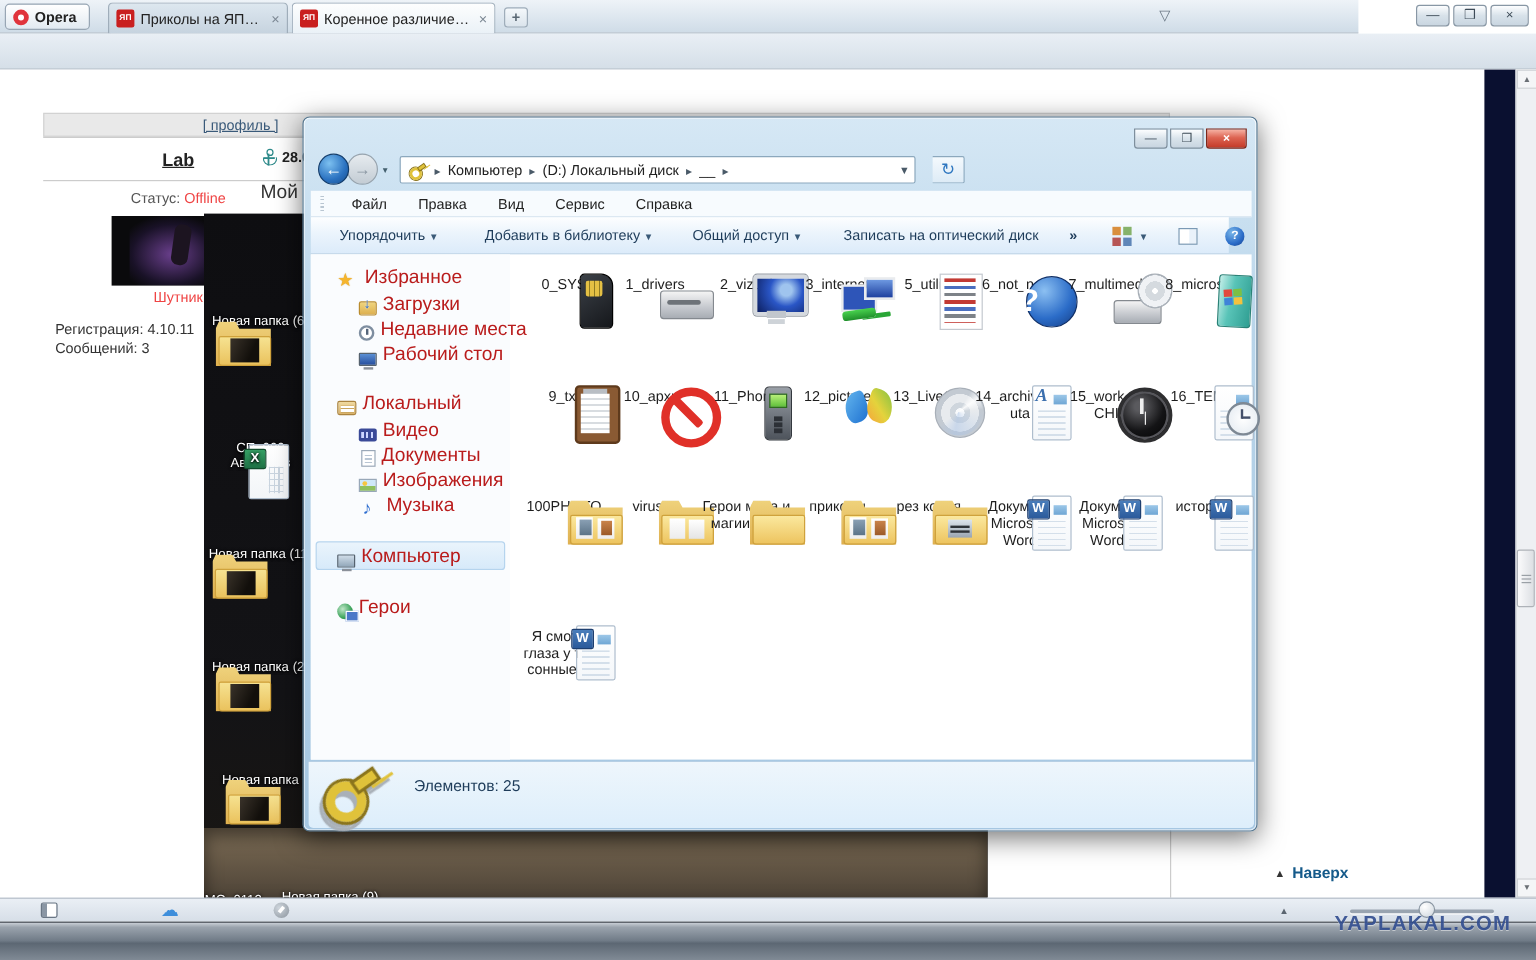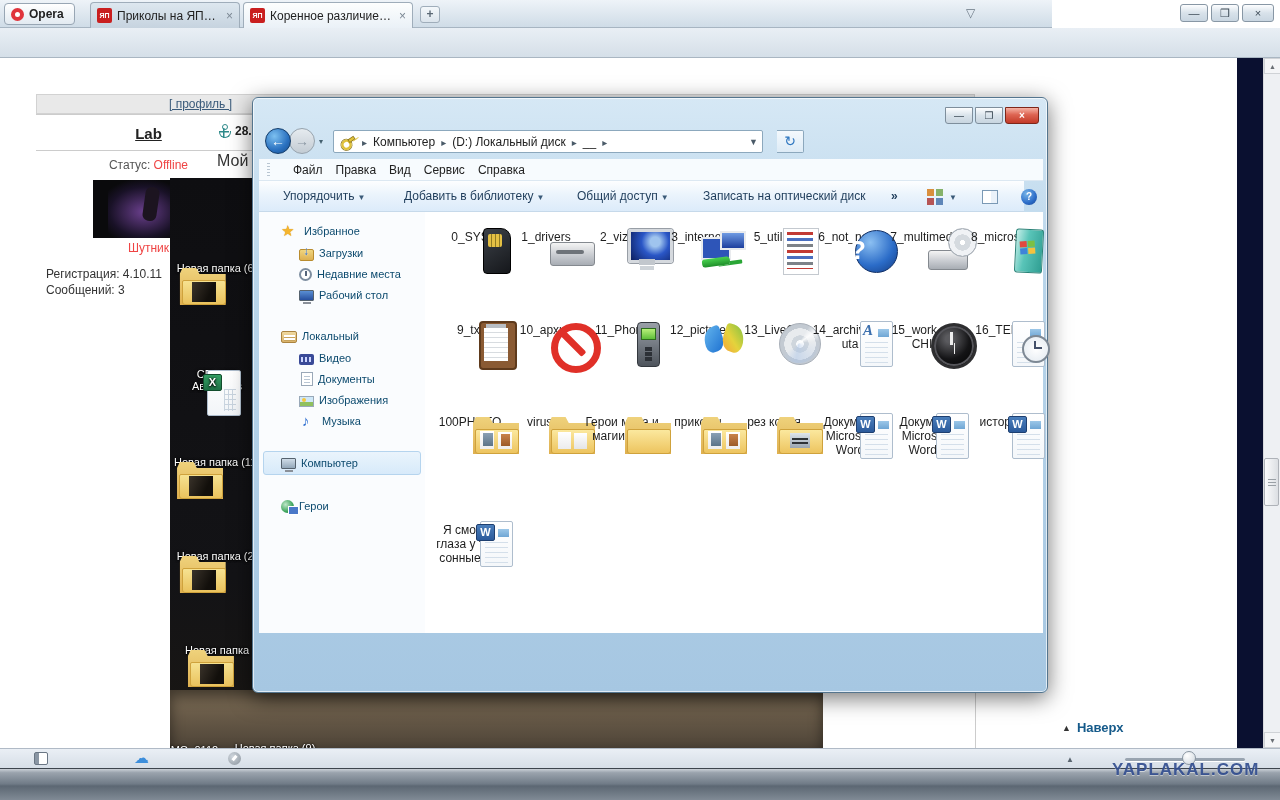--- a/index.html
+++ b/index.html
@@ -1,21 +1,21 @@
 <!DOCTYPE html>
 <html><head>
 <meta charset="utf-8">
 <style>
 *{margin:0;padding:0;box-sizing:border-box}
 html,body{width:1280px;height:800px;overflow:hidden}
 body{font-family:"Liberation Sans",sans-serif;background:#fff;position:relative;font-size:12px}
 .a{position:absolute}
 
 
-.tabbar{left:0;top:0;width:1052px;height:28px;background:linear-gradient(#eef3f8,#cfdce7);border-bottom:1px solid #a7b5c2}
+.tabbar{left:0;top:0;width:1132px;height:28px;background:linear-gradient(#eef3f8,#cfdce7);border-bottom:1px solid #a7b5c2}
 .opera-btn{left:4px;top:3px;height:22px;padding:0 10px 0 6px;background:linear-gradient(#fff,#e2eaf1);border:1px solid #98a6b4;border-radius:4px;display:flex;align-items:center;gap:5px;font-weight:bold;color:#222}
 .o-logo{width:13px;height:13px;border:4px solid #e0343c;border-radius:50%;background:#fff}
 .tab{top:2px;height:26px;border:1px solid #9fadba;border-bottom:none;border-radius:4px 4px 0 0;background:linear-gradient(#dde7ef,#c6d3df);display:flex;align-items:center;padding:0 6px;gap:5px}
 .tab.active{background:linear-gradient(#fdfefe,#eaf1f7)}
 .tab .title{font-size:12px;color:#222;white-space:nowrap;overflow:hidden;text-overflow:ellipsis;flex:1}
 .favicon{width:15px;height:15px;background:#c91f1f;border-radius:2px;color:#fff;font-size:7px;font-weight:bold;display:flex;align-items:center;justify-content:center;flex:none}
 .tab-close{color:#7c8894;font-size:12px;flex:none}
 .newtab{left:420px;top:6px;width:20px;height:17px;border:1px solid #9fadba;border-radius:3px;background:linear-gradient(#f4f8fb,#dbe4ec);color:#5a6874;text-align:center;line-height:15px;font-weight:bold}
 .chevron{left:966px;top:6px;color:#6b7885;font-size:12px}
 .wbtn{top:4px;height:18px;border:1px solid #8897a5;border-radius:3px;background:linear-gradient(#fdfeff,#d8e2ea 50%,#c9d6e1);color:#3d4b57;font-size:11px;text-align:center;line-height:16px}
@@ -82,31 +82,31 @@
 .navbtn.back{left:12px;background:radial-gradient(circle at 35% 30%,#7cc0f0,#2a71c0 60%,#174e8c);border:1px solid #123c6b;color:#fff;z-index:2}
 .navbtn.fwd{left:36px;background:linear-gradient(#e6ebef,#c3ccd4);border:1px solid #97a3ad;color:#8a97a2;z-index:1}
 .crumbbar{left:80px;top:32px;width:430px;height:23px;background:#fff;border:1px solid #8ca8bd;border-radius:2px;display:flex;align-items:center;padding:0 4px;color:#222}
 .crumb{white-space:nowrap}
 .crumb::before{content:"▸";margin:0 6px;color:#4a5a68;font-size:10px}
 .crumb-dd{margin-left:auto;color:#4a5a68;font-size:9px}
 .refresh{left:524px;top:32px;width:27px;height:23px;border:1px solid #8ca8bd;border-left:none;background:linear-gradient(#f4f9fd,#ddebf6);color:#2f77c0;font-size:14px;text-align:center;line-height:21px;border-radius:0 2px 2px 0}
 .esearch{left:560px;top:32px;width:226px;height:23px;background:#fff;border:1px solid #8ca8bd;border-radius:2px;display:flex;align-items:center;padding:0 6px;color:#7a8798;font-style:italic}
 .mag{margin-left:auto;width:8px;height:8px;border:2px solid #3f76b0;border-radius:50%;position:relative}
 .mag::after{content:"";position:absolute;right:-5px;bottom:-2px;width:6px;height:2px;background:#3f76b0;transform:rotate(40deg)}
-.menubar{left:6px;top:61px;width:784px;height:22px;background:#f7fbfe;border-bottom:1px solid #dce8f2;display:flex;align-items:center;gap:13px;padding-left:34px;color:#222}
+.menubar{left:6px;top:61px;width:784px;height:22px;background:#f7fbfe;border-bottom:1px solid #dce8f2;display:flex;align-items:center;gap:26px;padding-left:34px;color:#222}
 .menubar::before{content:"";position:absolute;left:8px;top:4px;width:3px;height:14px;background:repeating-linear-gradient(#b9c6d2 0 1px,transparent 1px 3px)}
 .cmdbar{left:6px;top:83px;width:765px;height:31px;background:linear-gradient(#fdfeff,#ebf4fc 45%,#dcebfa);border-bottom:1px solid #c6d9ea;color:#1e3c5a}
 .cmditem{top:8px;white-space:nowrap}
 .cmditem .dd{font-size:8px;color:#3a5a78;margin-left:3px}
 .views-ico{width:16px;height:16px;background-image:linear-gradient(#d98f3e,#d98f3e),linear-gradient(#86b26a,#86b26a),linear-gradient(#b65555,#b65555),linear-gradient(#5f86b8,#5f86b8);background-size:7px 7px;background-position:0 0,9px 0,0 9px,9px 9px;background-repeat:no-repeat}
 .prev-ico{width:16px;height:14px;border:1px solid #7a99b5;background:linear-gradient(#eaf2fa,#eaf2fa) right/6px 100% no-repeat,#fff}
 .help-ico{width:16px;height:16px;border-radius:50%;background:radial-gradient(circle at 35% 30%,#79b6e8,#2b6cc8 60%,#173f8a);color:#fff;font-weight:bold;font-size:10px;text-align:center;line-height:16px}
 .epanel{left:6px;top:114px;width:784px;height:421px;background:#fff}
 .navpane{position:absolute;left:0;top:0;width:166px;height:421px;background:#fafcfe}
-.nitem{position:absolute;display:flex;align-items:center;height:20px;font-size:11px;color:#0c4a6e;white-space:nowrap}
+.nitem{position:absolute;display:flex;align-items:flex-end;height:20px;font-size:16px;color:#b91c1c;white-space:nowrap}
 .nsel{position:absolute;left:4px;top:239px;width:158px;height:24px;background:linear-gradient(#eaf4fc,#d7eafa);border:1px solid #b5d4ee;border-radius:3px}
 .fitem{position:absolute;width:76px;text-align:center;color:#1e1e1e;font-size:12px}
 .flabel{display:block;margin-top:4px;line-height:14px;overflow-wrap:anywhere}
 .statusbar{left:4px;top:536px;width:788px;height:56px;background:linear-gradient(#eef6fc,#ddeefb);border-top:1px solid #b6cfe4;border-radius:0 0 4px 4px;color:#1e3c5a}
 .statustext{position:absolute;left:88px;top:12px;font-size:13px}
 
 
 .nico{display:inline-block;width:18px;height:16px;position:relative;margin-right:5px;flex:none}
 .nico[data-icon=star]::before{content:"★";color:#f5b52e;font-size:15px;line-height:16px;text-shadow:0 0 1px #c78a12}
 .nico[data-icon=downloads]{width:15px;height:12px;margin-top:3px;background:linear-gradient(#f0d57e,#ddb050);border:1px solid #b98c2e;border-radius:2px}
@@ -447,20 +447,24 @@
   <div class="fitem" style="left:255px;top:313px"><span class="fico" data-icon="folder-docs"></span><span class="flabel">viruses</span></div>
   <div class="fitem" style="left:331px;top:313px"><span class="fico" data-icon="folder"></span><span class="flabel">Герои меча и магии 3.58</span></div>
   <div class="fitem" style="left:407px;top:313px"><span class="fico" data-icon="folder-photos"></span><span class="flabel">приколы</span></div>
   <div class="fitem" style="left:483px;top:313px"><span class="fico" data-icon="folder-app"></span><span class="flabel">рез копия</span></div>
   <div class="fitem" style="left:559px;top:313px"><span class="fico" data-icon="word"></span><span class="flabel">Документ Microsoft Word</span></div>
   <div class="fitem" style="left:635px;top:313px"><span class="fico" data-icon="word"></span><span class="flabel">Документ Microsoft Word1</span></div>
   <div class="fitem" style="left:711px;top:313px"><span class="fico" data-icon="word"></span><span class="flabel">истории</span></div>
 
   <div class="fitem" style="left:179px;top:421px"><span class="fico" data-icon="word"></span><span class="flabel">Я смотрю глаза у тебя сонные и...</span></div>
 
+  <div class="a statusbar">
+    <span class="keyico bigkey" style="position:absolute;left:24px;top:16px"></span>
+    <span class="statustext">Элементов: 25</span>
+  </div>
 </div>
 
 <div class="a obar">
   <span class="a panel-ico"></span>
   <span class="a cloud-ico">☁</span>
   <span class="a turbo-ico"></span>
   <span class="a zoom-up">▲</span>
   <span class="a slider-track"></span>
   <span class="a slider-thumb"></span>
 </div>

